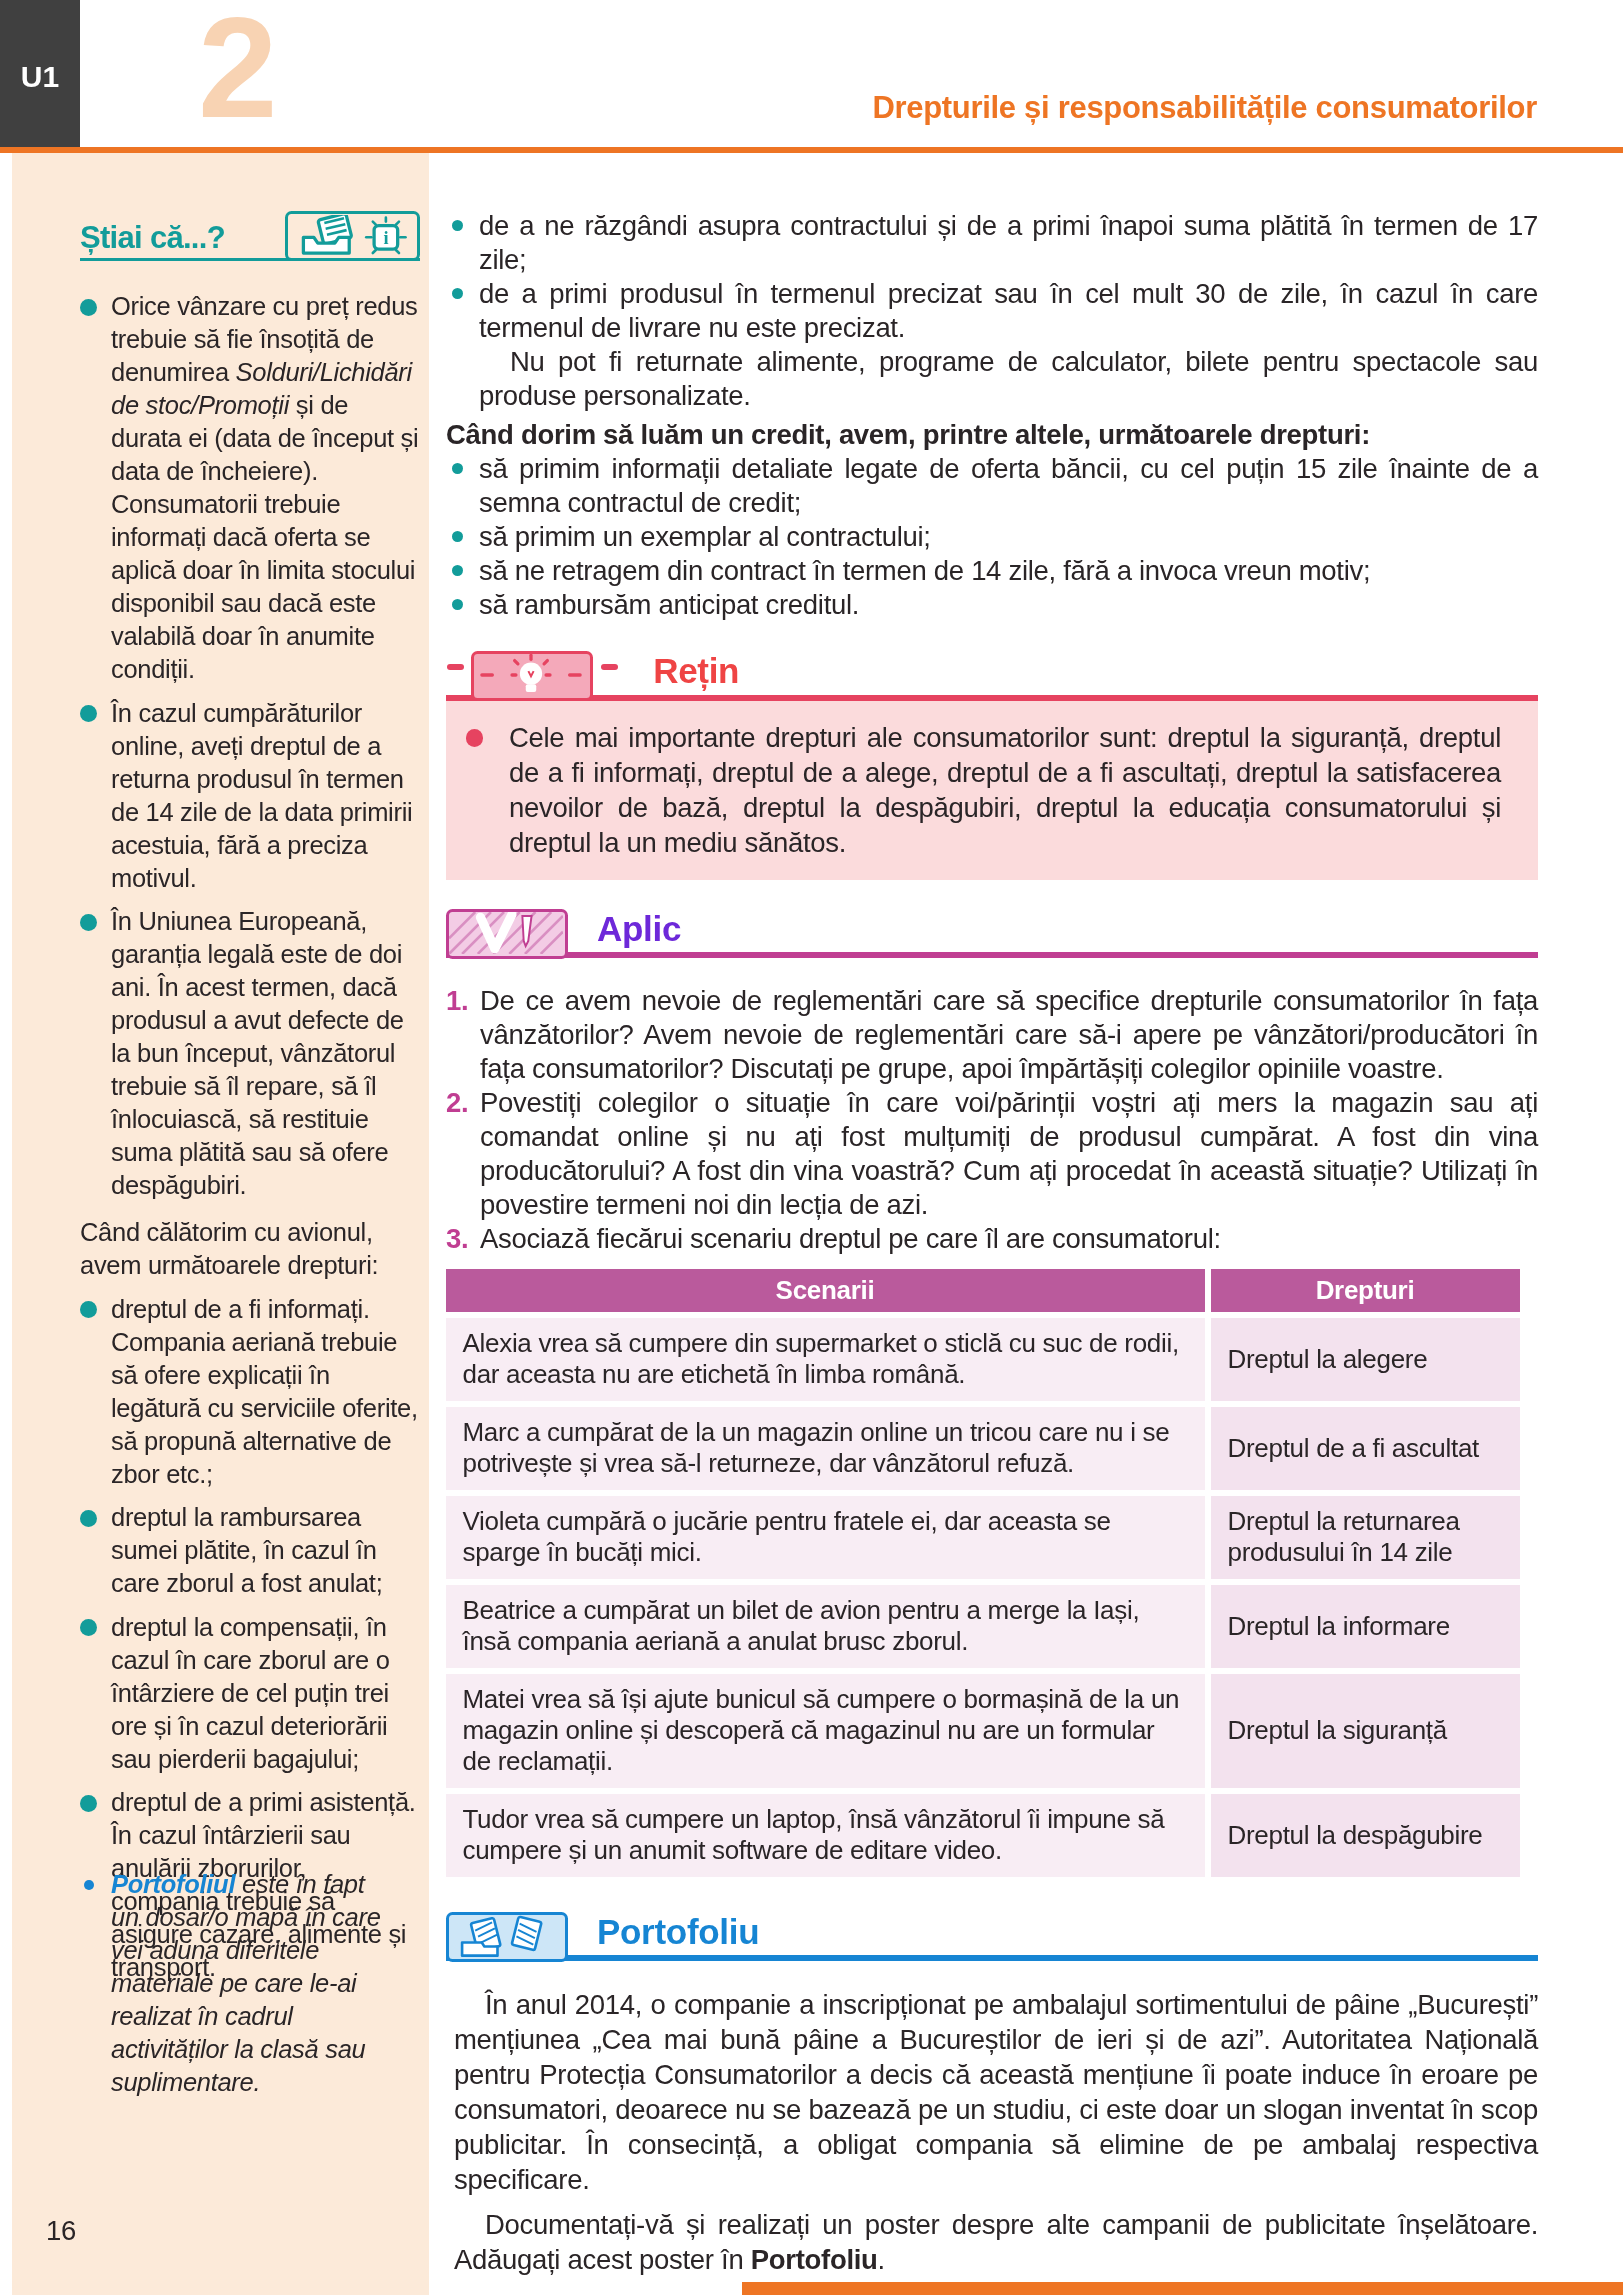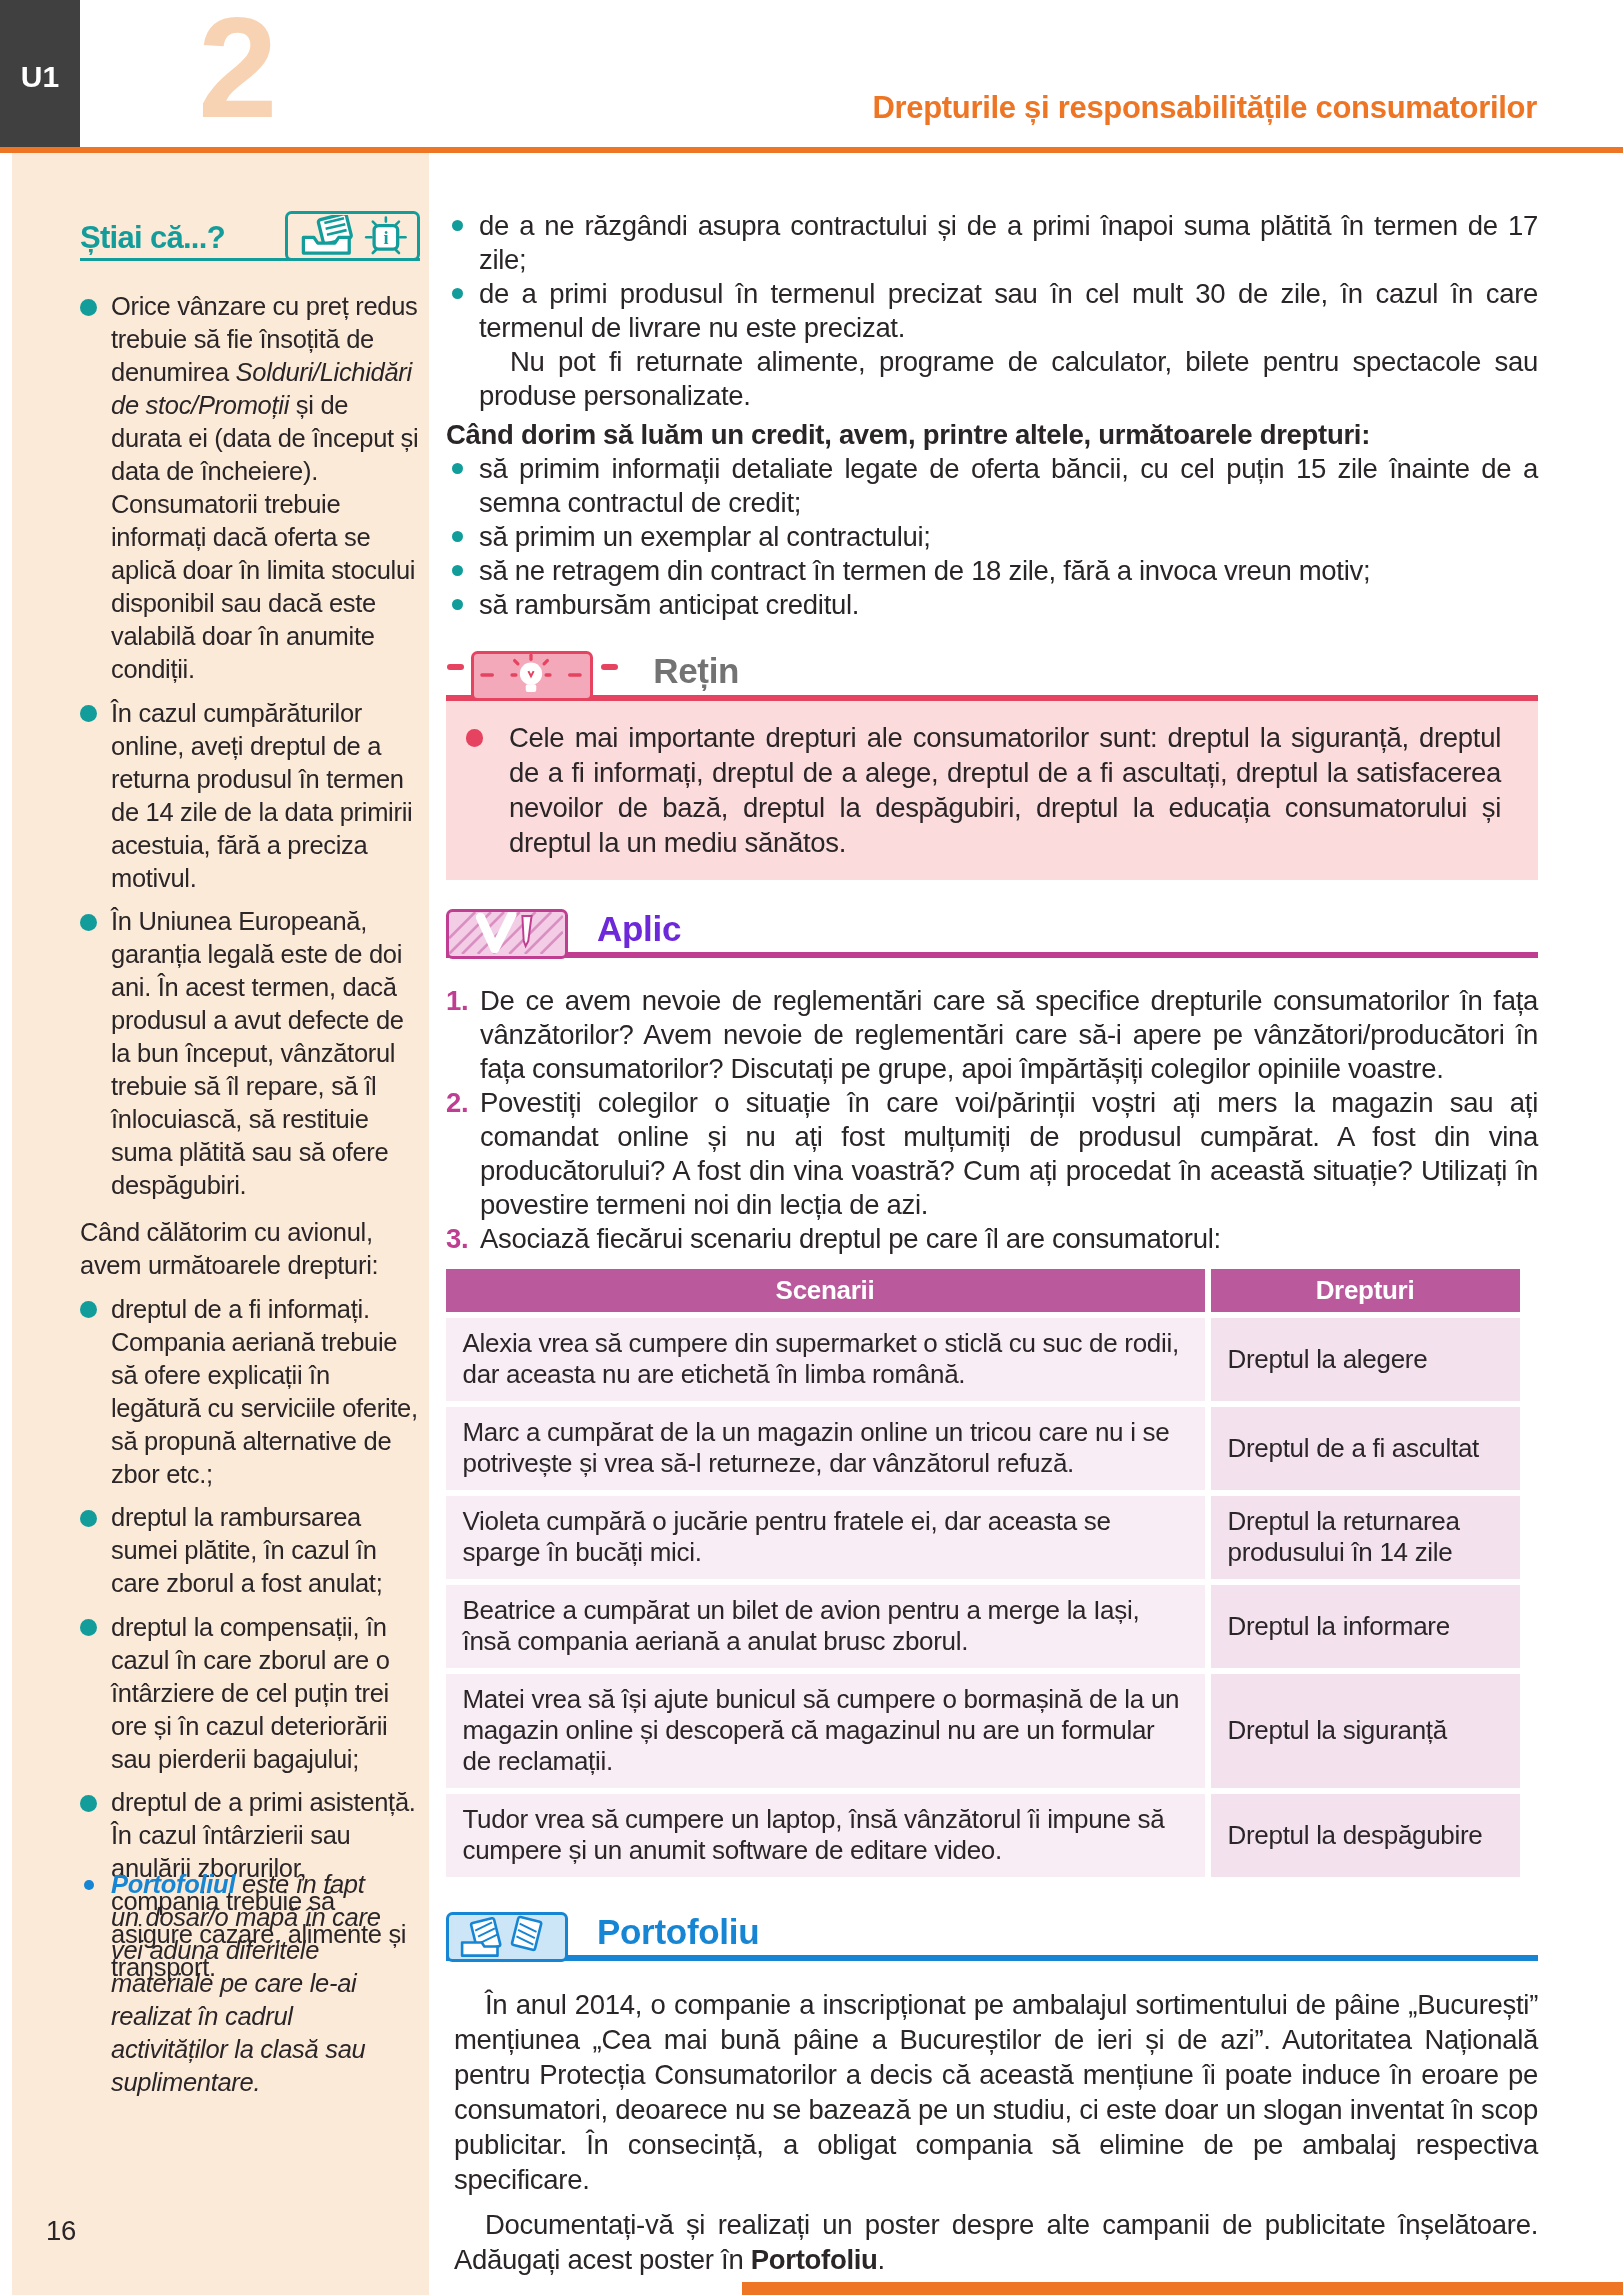--- a/index.html
+++ b/index.html
@@ -47,21 +47,21 @@
   .sect-head{display:flex;align-items:flex-end;margin-top:29px;}
   .iconbox{width:122px;height:50px;border-radius:6.5px;box-sizing:border-box;flex:0 0 auto;
            margin-bottom:-6.5px;overflow:hidden;display:block;}
   .retin-head{border-bottom:6.5px solid #e64360;}
   .retin-icon{border:3.9px solid #e64360;background:#f4a9ba;}
   .aplic-head{border-bottom:6.5px solid #c03e92;}
   .aplic-icon{border:3.9px solid #c03e92;background:#f3cce5;}
   .porto-head{border-bottom:6.5px solid #1685d3;}
   .porto-icon{border:3.9px solid #1685d3;background:#cde6f7;}
   .sect-title{margin:0 0 6.5px 29px;font-size:35px;line-height:1;font-weight:bold;}
-  .retin-title{color:#737373;}
+  .retin-title{color:#ef4444;}
   .aplic-title{color:#6d28d9;}
   .porto-title{color:#1685d3;}
   .dash{width:17px;height:5.9px;border-radius:3.3px;background:#e64360;margin:0 6.5px 25px 1.3px;flex:0 0 auto;}
 
   .retin-box{background:#fbdbdc;padding:19.6px 37px 19.6px 0;}
   .retin-item{position:relative;padding-left:63px;}
   .retin-item::before{content:"";position:absolute;left:19.6px;top:9.2px;width:17.7px;height:17.7px;border-radius:50%;background:#e64360;}
   .retin-item p{margin:0;text-align:justify;line-height:35px;}
 
   .num-list{list-style:none;margin:26px 0 0 0;padding:0;}
@@ -147,21 +147,21 @@
 
     <ul class="m-list">
       <li class="m-b">de a ne răzgândi asupra contractului și de a primi înapoi suma plătită în termen de 17 zile;</li>
       <li class="m-b">de a primi produsul în termenul precizat sau în cel mult 30 de zile, în cazul în care termenul de livrare nu este precizat.</li>
     </ul>
     <p class="m-para indent note-para">Nu pot fi returnate alimente, programe de calculator, bilete pentru spectacole sau produse personalizate.</p>
     <p class="m-heading">Când dorim să luăm un credit, avem, printre altele, următoarele drepturi:</p>
     <ul class="m-list">
       <li class="m-b">să primim informații detaliate legate de oferta băncii, cu cel puțin 15 zile înainte de a semna contractul de credit;</li>
       <li class="m-b">să primim un exemplar al contractului;</li>
-      <li class="m-b">să ne retragem din contract în termen de 18 zile, fără a invoca vreun motiv;</li>
+      <li class="m-b">să ne retragem din contract în termen de 14 zile, fără a invoca vreun motiv;</li>
       <li class="m-b">să rambursăm anticipat creditul.</li>
     </ul>
 
     <section>
       <div class="sect-head retin-head">
         <span class="dash"></span>
         <span class="iconbox retin-icon">
           <svg width="114" height="42" viewBox="0 0 174 64">
             <g stroke="#e64360" stroke-width="5" stroke-linecap="round">
               <line x1="12" y1="32" x2="28" y2="32"></line>

